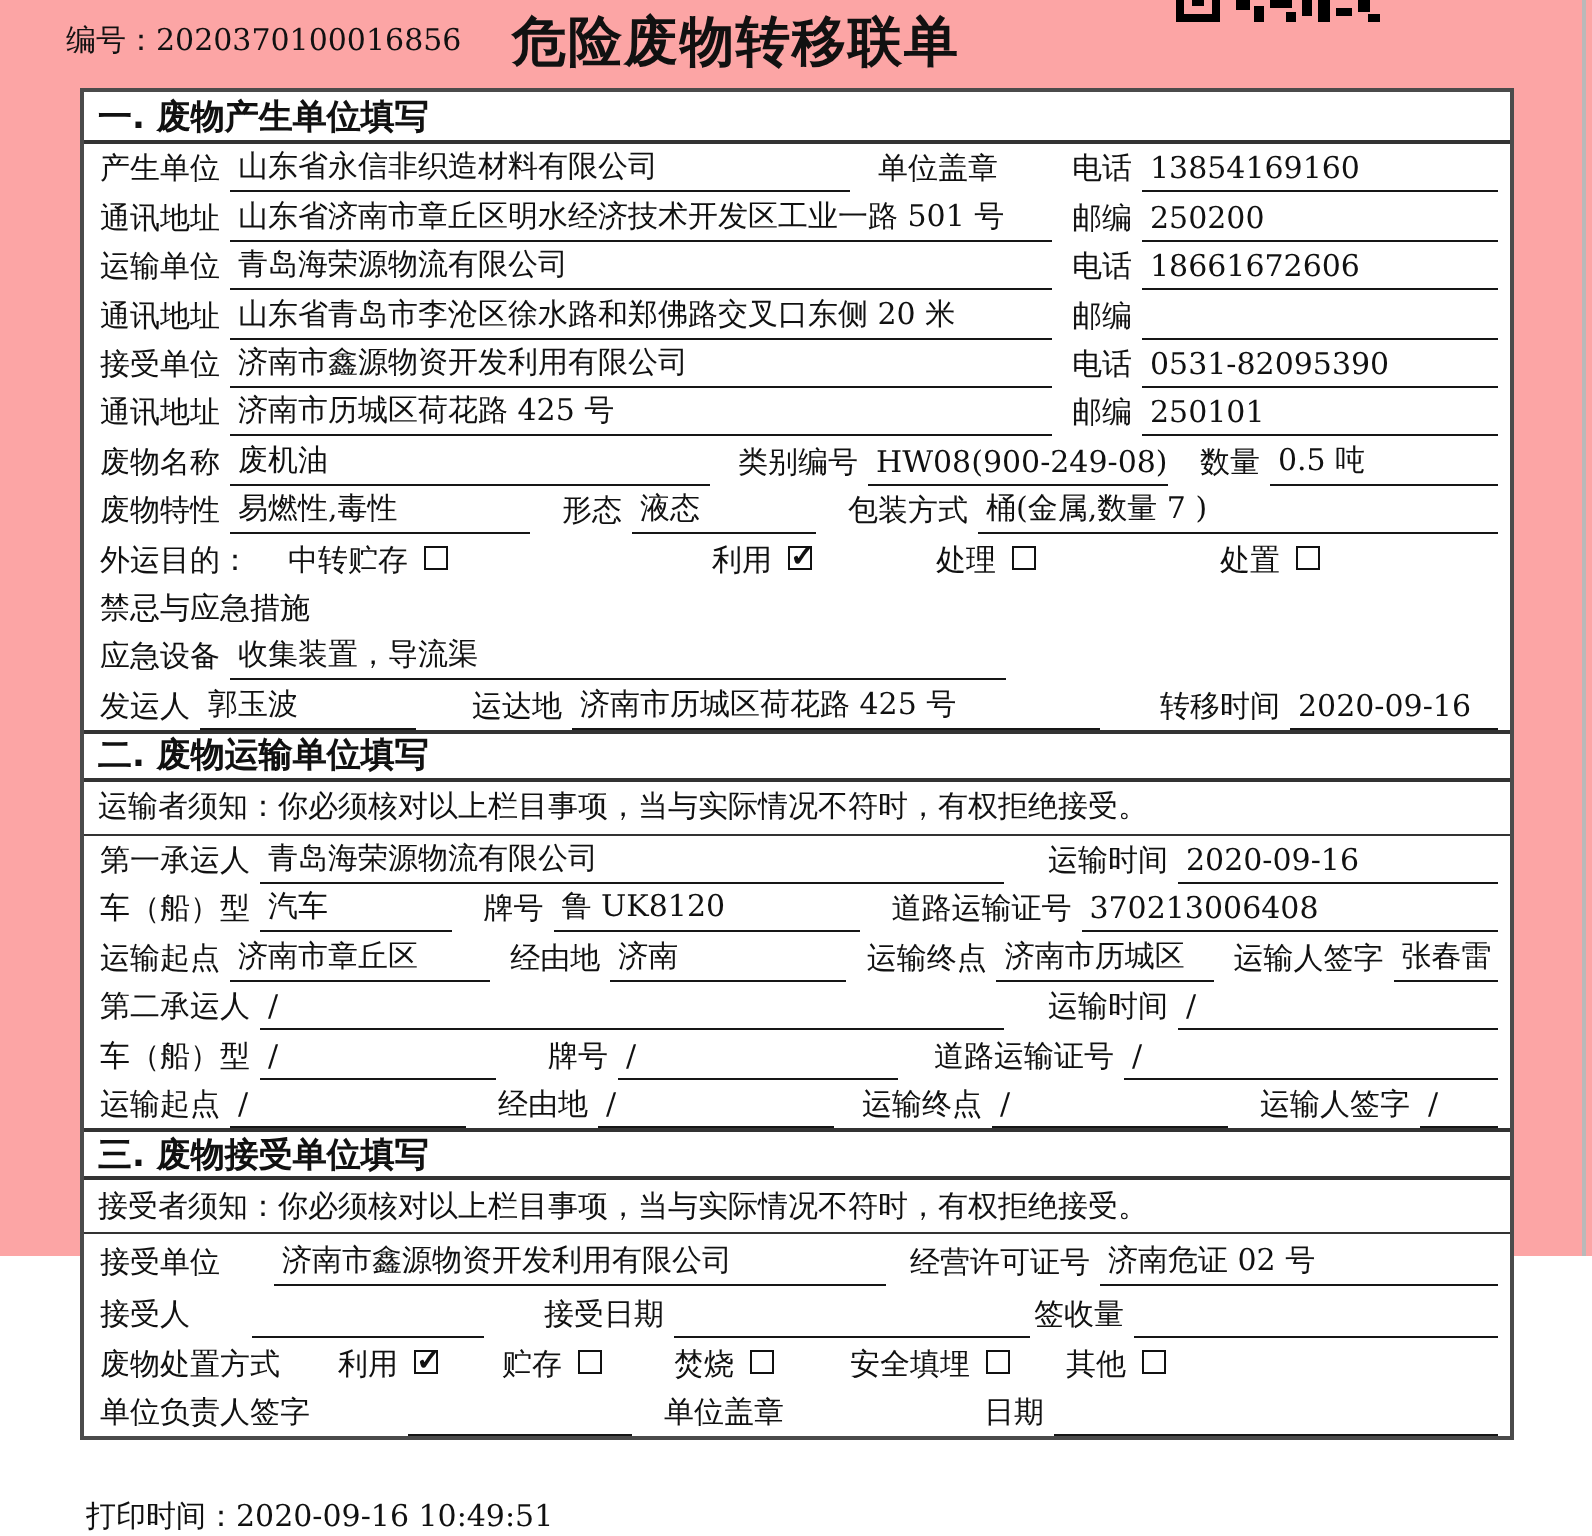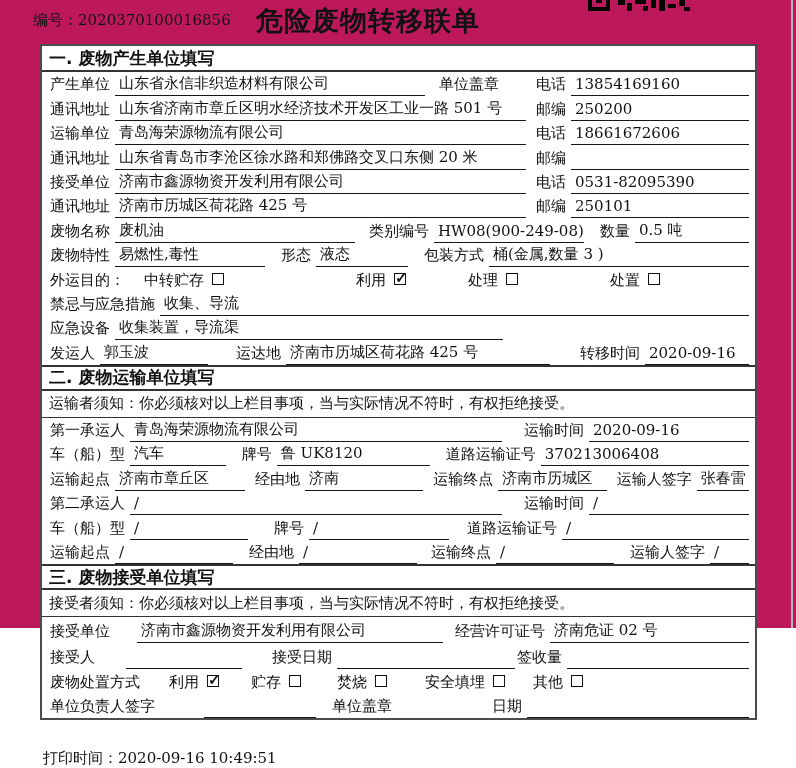--- a/index.html
+++ b/index.html
@@ -1,18 +1,18 @@
 <!DOCTYPE html>
 <html><head>
 <meta charset="utf-8">
 <style>
   * { box-sizing: border-box; margin: 0; padding: 0; }
   html,body { width:796px; height:768px; background:#fff; overflow:hidden;
     font-family:"DejaVu Serif","Liberation Serif",serif; color:#111; font-size:15px; }
-  .page { position:relative; width:796px; height:628px; background:#be185d; }
+  .page { position:relative; width:796px; height:628px; background:#fca5a5; }
   .page-edge { position:absolute; top:0; bottom:0; right:3px; width:2px; background:#b9b9b9; }
 
   
   .hdr { position:relative; height:44px; }
   .doc-number { position:absolute; left:33px; top:11px; font-size:15px; white-space:nowrap; }
   .doc-title { position:absolute; left:0; right:60px; top:3px; text-align:center;
     font-size:27px; font-weight:bold; letter-spacing:1px; font-family:"DejaVu Sans","Liberation Sans",sans-serif; }
   .qr { position:absolute; left:588px; top:0; }
 
   
@@ -120,35 +120,34 @@
       <span class="lb" style="margin-left:14px">数量</span>
       <span class="u g">0.5 吨</span>
     </div>
 
     <div class="r">
       <span class="lb">废物特性</span>
       <span class="u" style="width:150px">易燃性,毒性</span>
       <span class="lb" style="margin-left:14px">形态</span>
       <span class="u" style="width:92px">液态</span>
       <span class="lb" style="margin-left:14px">包装方式</span>
-      <span class="u g">桶(金属,数量  3 )</span>
+      <span class="u g">桶(金属,数量  7 )</span>
     </div>
 
     <div class="r">
       <span class="lb">外运目的：</span>
       <span class="opt" style="margin-left:14px"><span>中转贮存</span><span class="cb"></span></span>
       <span class="opt" style="margin-left:132px"><span>利用</span><span class="cb checked"></span></span>
       <span class="opt" style="margin-left:62px"><span>处理</span><span class="cb"></span></span>
       <span class="opt" style="margin-left:92px"><span>处置</span><span class="cb"></span></span>
     </div>
 
 
     <div class="r">
       <span class="lb">禁忌与应急措施</span>
-      <span class="u g">收集、导流</span>
     </div>
 
     <div class="r">
       <span class="lb">应急设备</span>
       <span class="u" style="width:388px">收集装置，导流渠</span>
       <span class="sp"></span>
     </div>
 
     <div class="r">
       <span class="lb">发运人</span>

